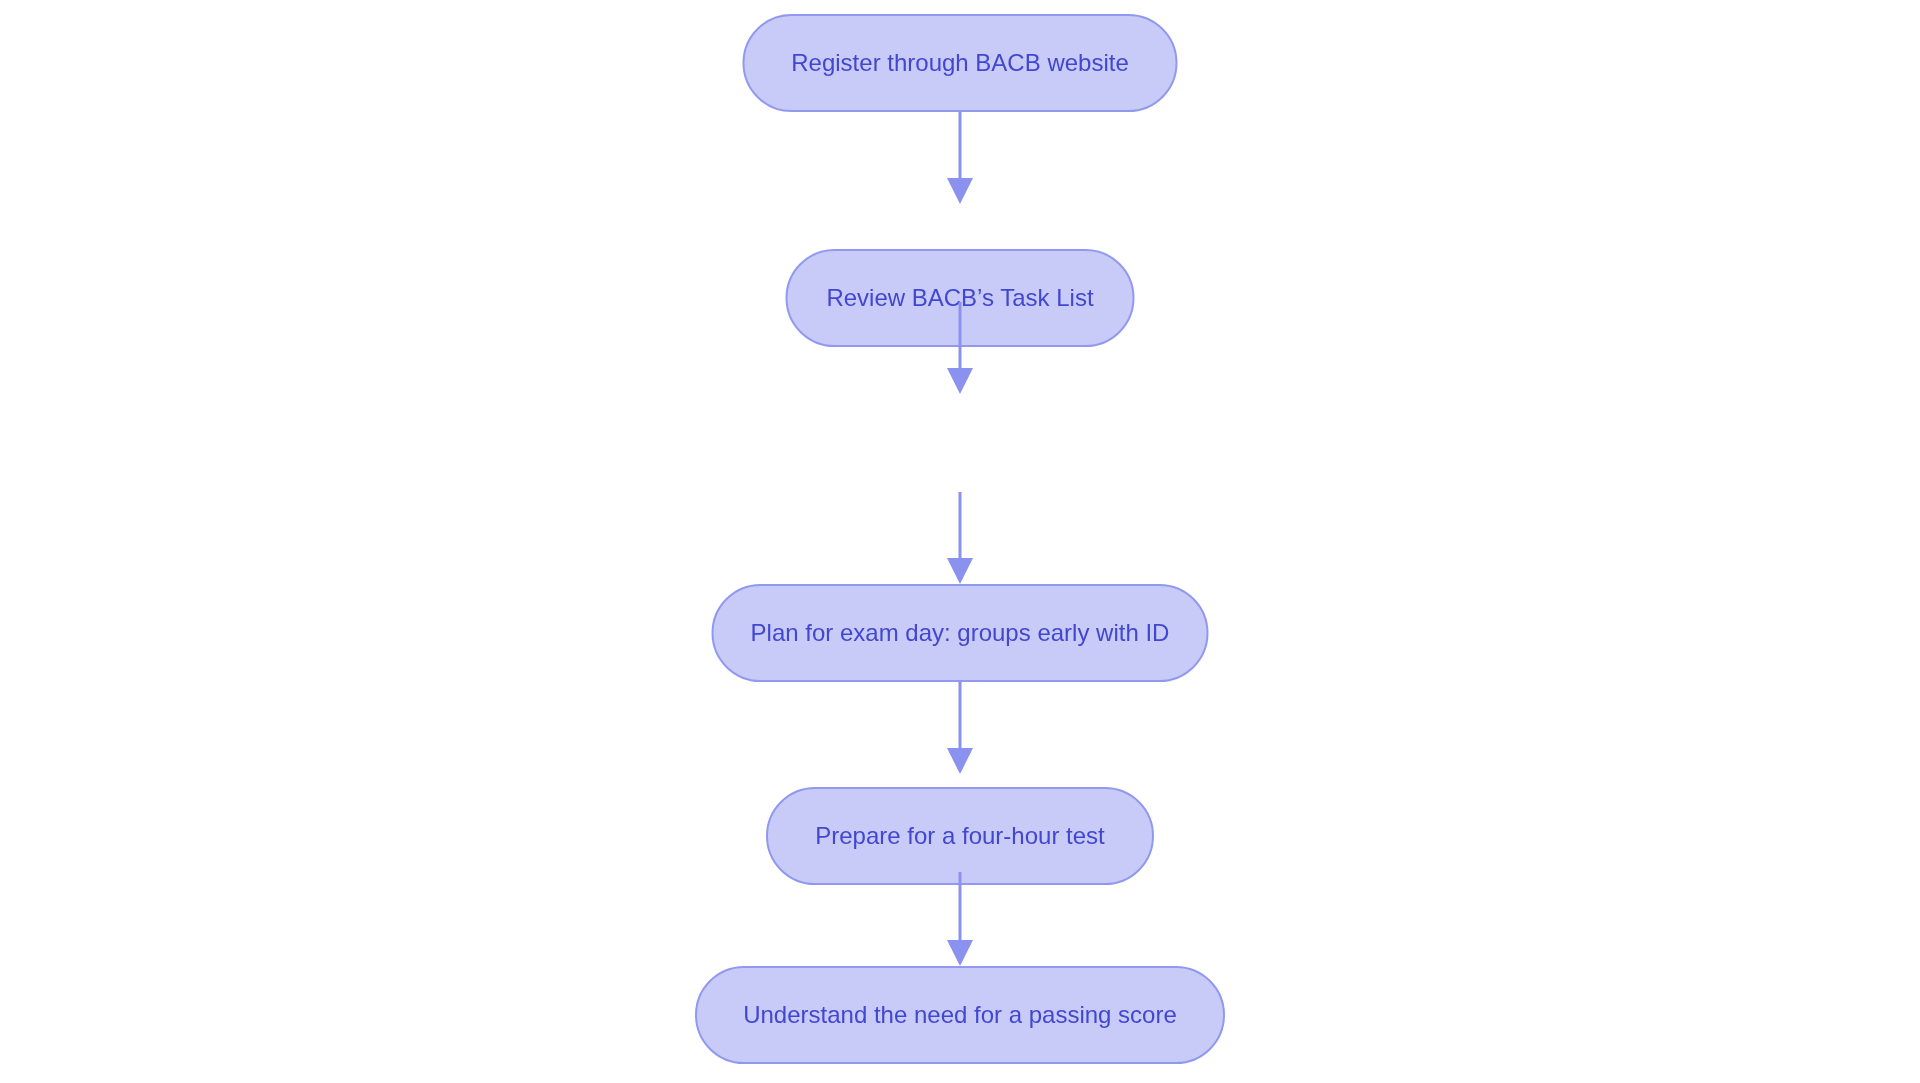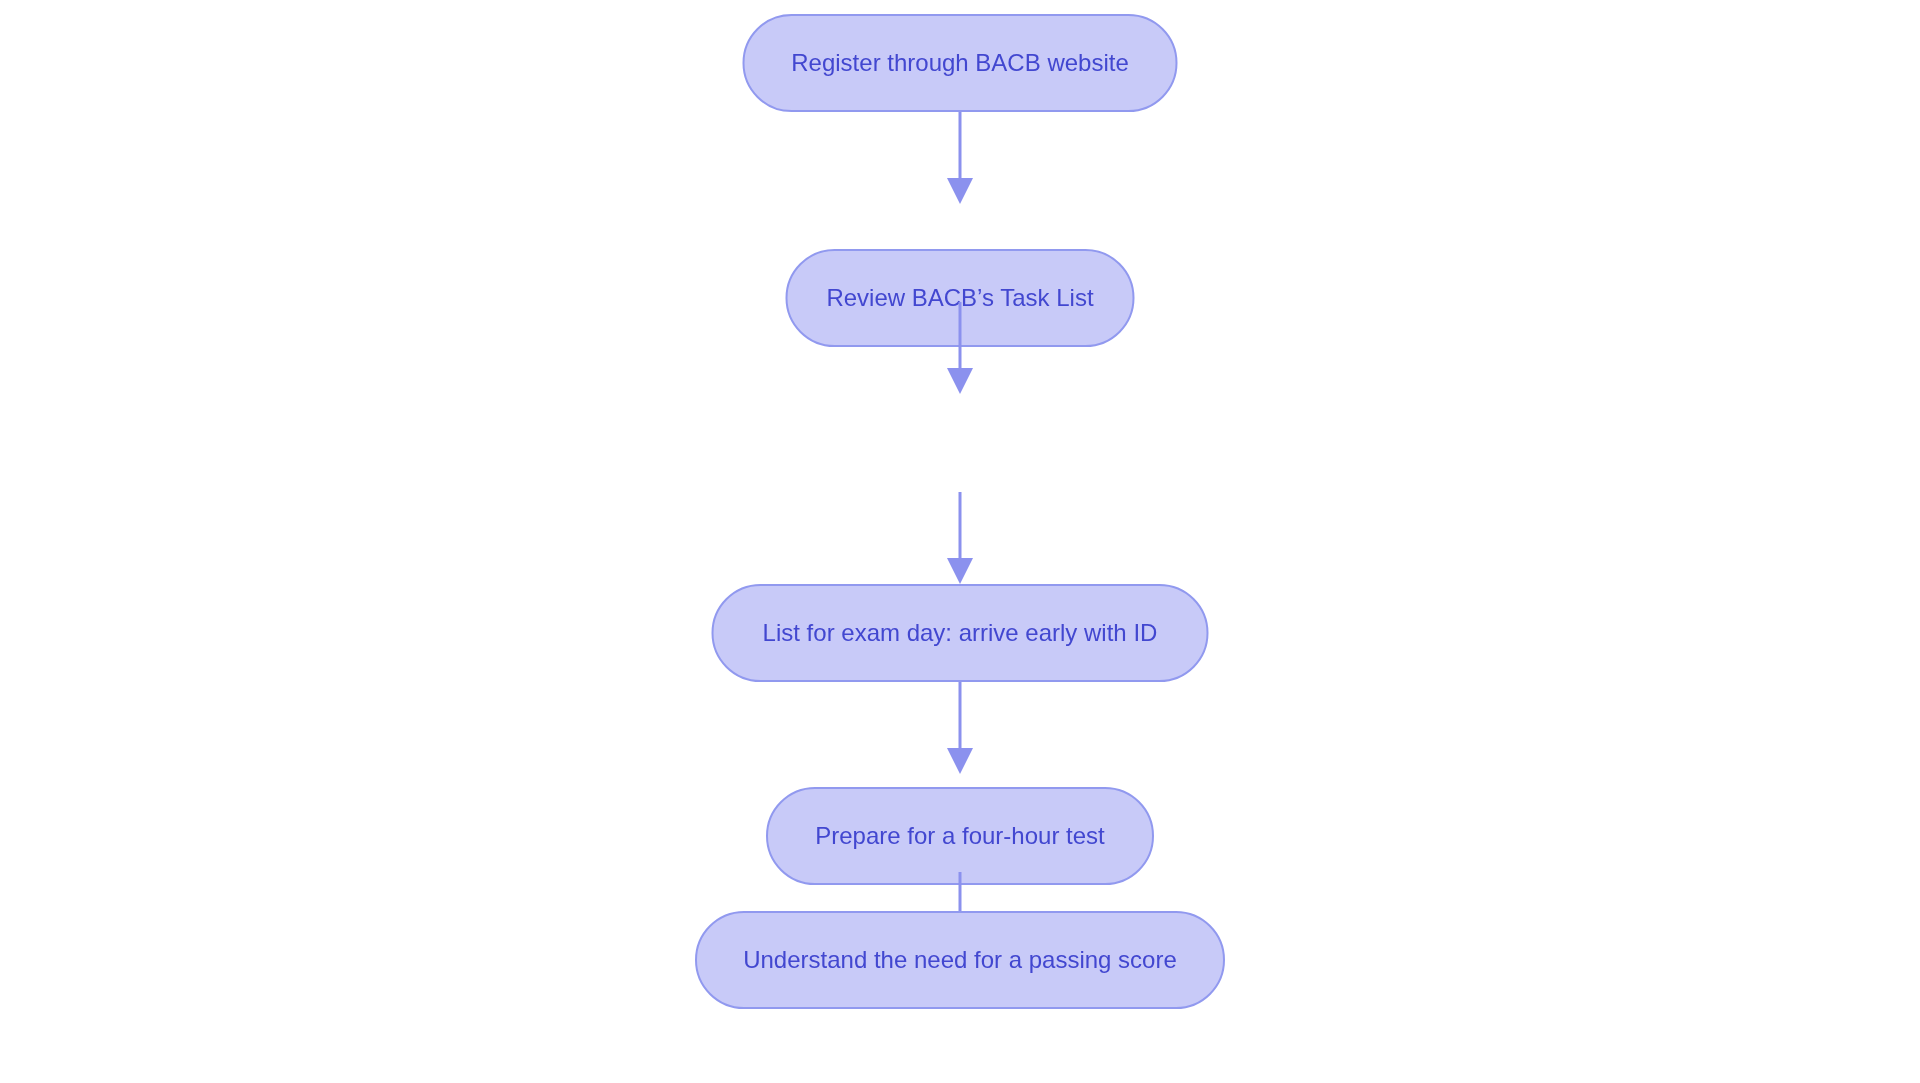--- a/index.html
+++ b/index.html
@@ -37,21 +37,21 @@
     line-height: 1;
     white-space: nowrap;
     letter-spacing: 0px;
     padding: 0 20px;
   }
   .n1 { top: 14px;  width: 435px; }
   .n2 { top: 204px; width: 349px; margin-top: 45px; }
   .n3 { top: 394px; width: 674px; }
   .n4 { top: 584px; width: 497px; }
   .n5 { top: 774px; width: 388px; margin-top: 13px; }
-  .n6 { top: 911px; width: 530px; }
+  .n6 { top: 966px; width: 530px; }
 
   .connector {
     position: absolute;
     left: 50%;
     transform: translateX(-50%);
     width: 26px;
   }
   .c1 { top: 112px; height: 92px; }
   .c2 { top: 302px; height: 92px; }
   .c3 { top: 492px; height: 92px; }
@@ -102,21 +102,21 @@
     <div class="head"></div>
   </div>
 
 
   <div class="connector c3">
     <div class="line"></div>
     <div class="head"></div>
   </div>
 
   <div class="node n4">
-    <span class="node-label">List for exam day: arrive early with ID</span>
+    <span class="node-label">Plan for exam day: groups early with ID</span>
   </div>
 
   <div class="connector c4">
     <div class="line"></div>
     <div class="head"></div>
   </div>
 
   <div class="node n5">
     <span class="node-label">Prepare for a four-hour test</span>
   </div>

